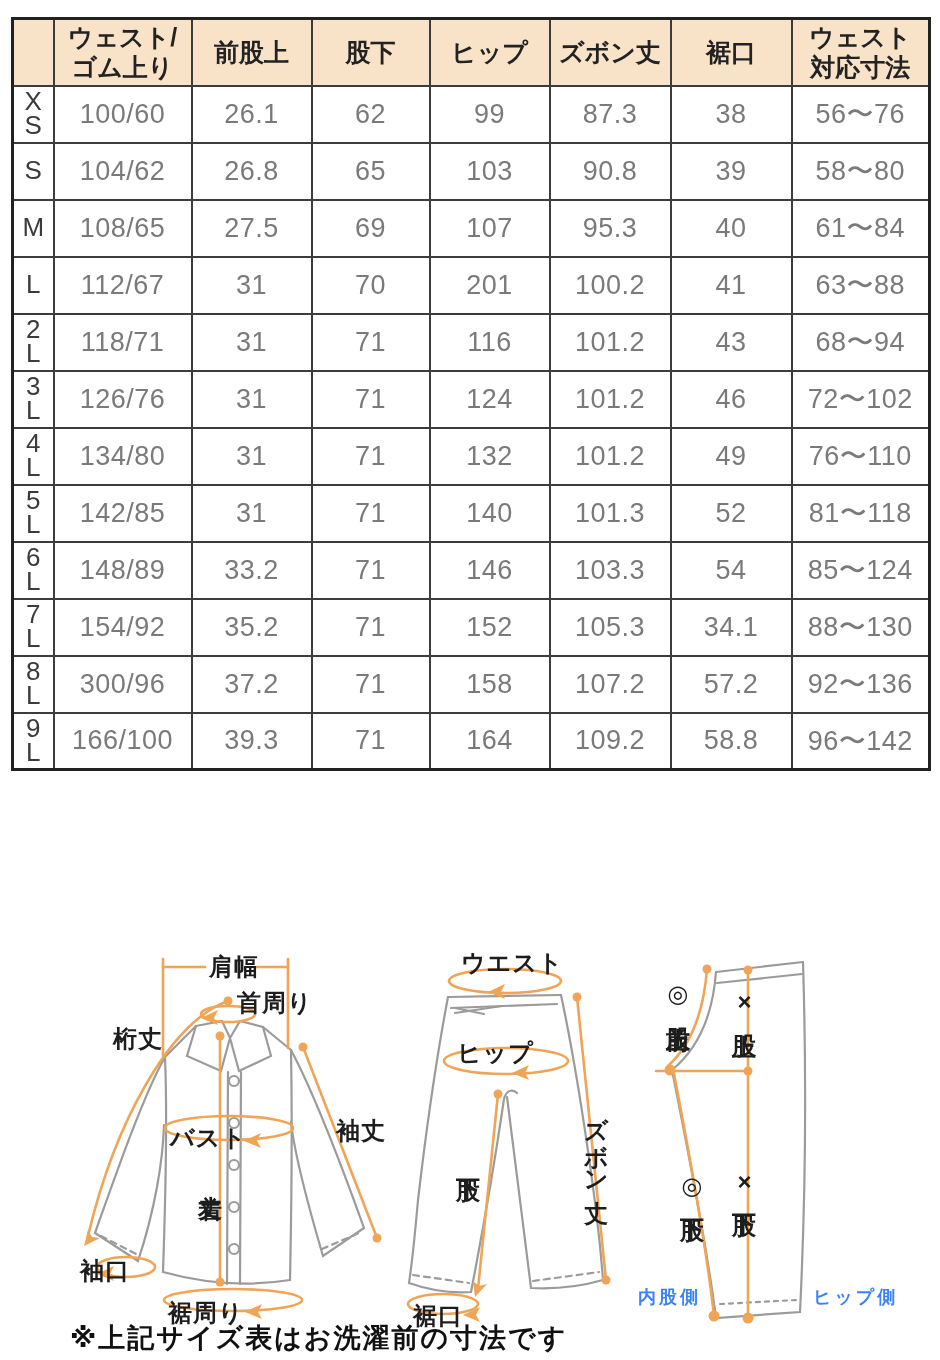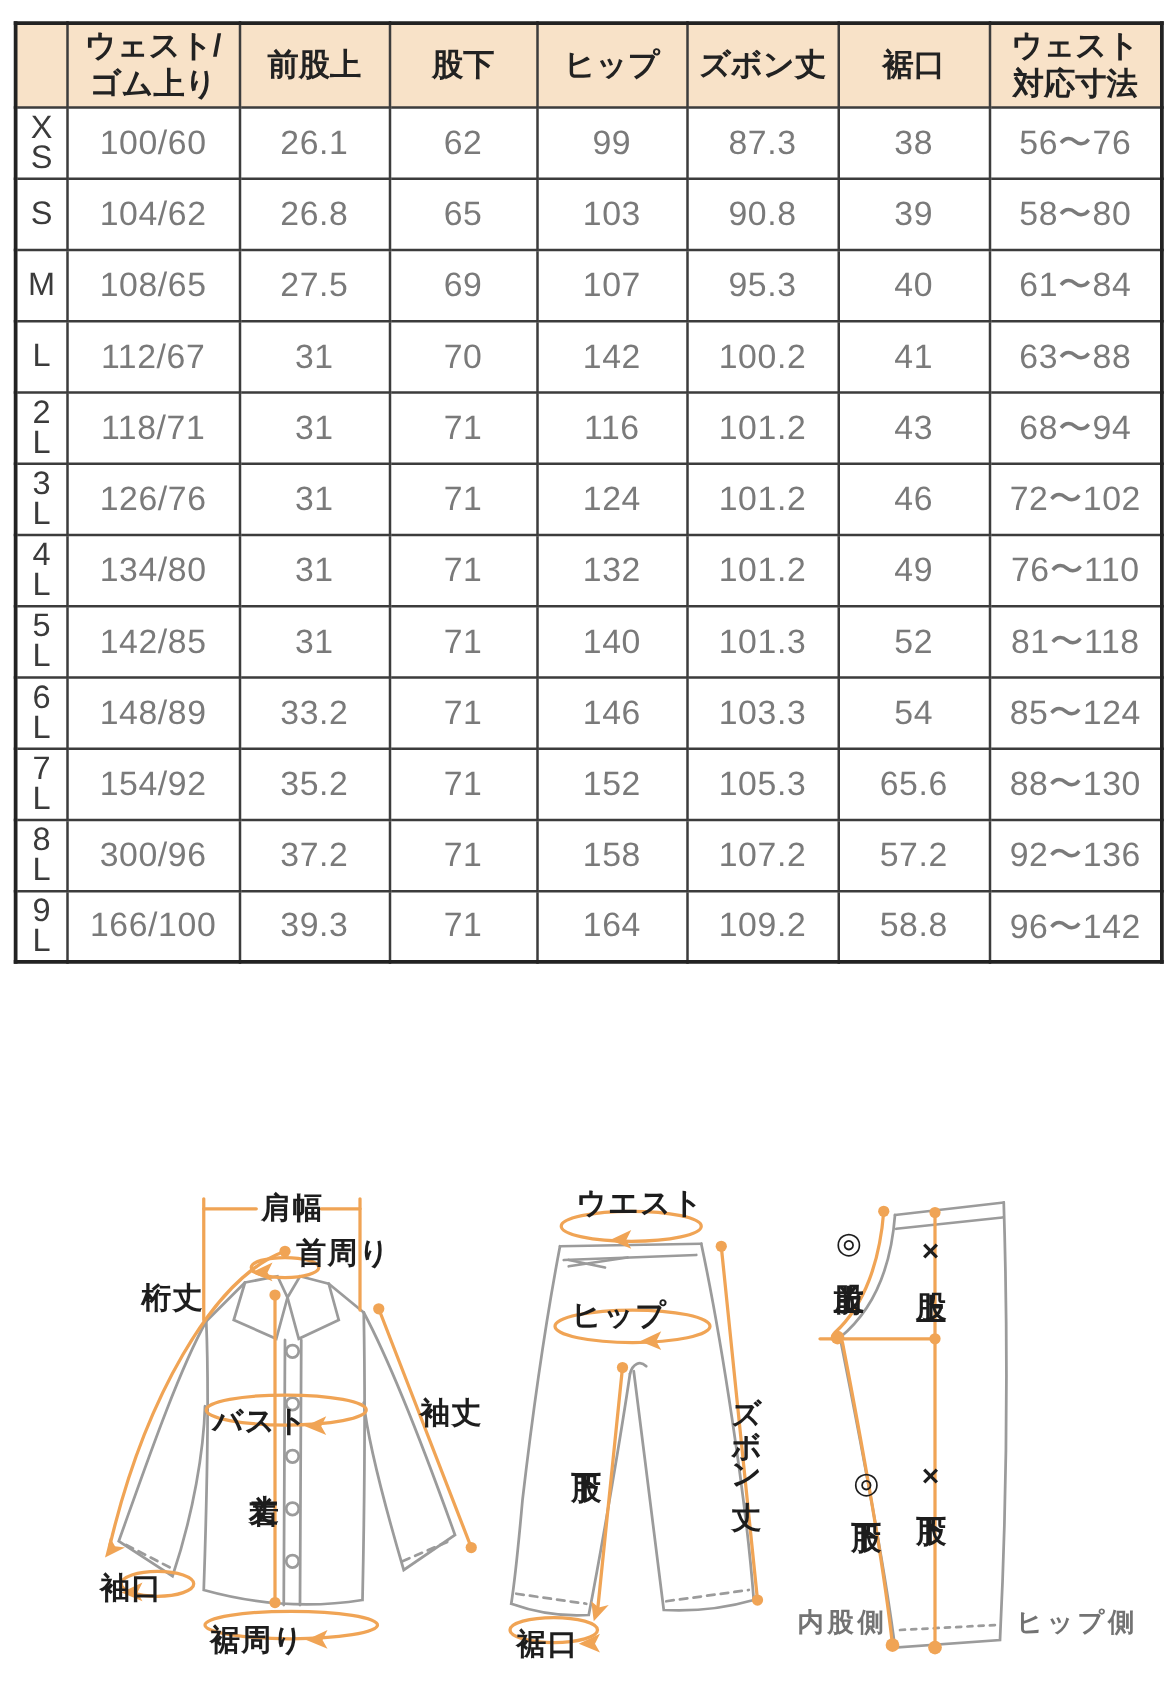--- a/index.html
+++ b/index.html
@@ -16,21 +16,21 @@
         line-height:1.22;white-space:pre-line;letter-spacing:0px;}
   th.corner{background:#f8e2c8;}
   th.size{background:#fff;color:#3b3b3b;font-size:26px;font-weight:400;
         line-height:0.92;white-space:pre-line;}
   td.val{color:#7a7a7a;font-size:27px;font-weight:400;letter-spacing:0.5px;}
 
   
   .lbl{position:absolute;font-weight:700;font-size:24px;color:#1d1d1d;
        white-space:nowrap;letter-spacing:1px;line-height:1;z-index:3;}
   .lbl.v{writing-mode:vertical-rl;text-orientation:upright;letter-spacing:0;line-height:1;}
-  .lbl.gray{color:#737373;font-size:21px;letter-spacing:3px;}
+  .lbl.gray{color:#3b82f6;font-size:18px;letter-spacing:3px;}
   .note{position:absolute;left:70px;top:1320px;font-size:27px;font-weight:700;
         color:#111;letter-spacing:2px;z-index:3;}
   svg.diagram{position:absolute;left:0;top:0;z-index:1;pointer-events:none;}
 </style>
 </head>
 <body>
 
 <div class="page">
 
   <table class="size-table">
@@ -88,21 +88,21 @@
           <td class="val">107</td>
           <td class="val">95.3</td>
           <td class="val">40</td>
           <td class="val">61〜84</td>
         </tr>
       <tr>
           <th class="size">L</th>
           <td class="val">112/67</td>
           <td class="val">31</td>
           <td class="val">70</td>
-          <td class="val">142</td>
+          <td class="val">201</td>
           <td class="val">100.2</td>
           <td class="val">41</td>
           <td class="val">63〜88</td>
         </tr>
       <tr>
           <th class="size">2
 L</th>
           <td class="val">118/71</td>
           <td class="val">31</td>
           <td class="val">71</td>
@@ -156,21 +156,21 @@
           <td class="val">85〜124</td>
         </tr>
       <tr>
           <th class="size">7
 L</th>
           <td class="val">154/92</td>
           <td class="val">35.2</td>
           <td class="val">71</td>
           <td class="val">152</td>
           <td class="val">105.3</td>
-          <td class="val">65.6</td>
+          <td class="val">34.1</td>
           <td class="val">88〜130</td>
         </tr>
       <tr>
           <th class="size">8
 L</th>
           <td class="val">300/96</td>
           <td class="val">37.2</td>
           <td class="val">71</td>
           <td class="val">158</td>
           <td class="val">107.2</td>
@@ -305,13 +305,14 @@
   <div class="lbl v" style="left:456px;top:1160px">股下</div>
   <div class="lbl" style="left:413px;top:1304px">裾口</div>
 
   <div class="lbl v" style="left:666px;top:980px">◎前股上</div>
   <div class="lbl v" style="left:732px;top:988px">×股上</div>
   <div class="lbl v" style="left:680px;top:1172px">◎股下</div>
   <div class="lbl v" style="left:732px;top:1168px">×股下</div>
   <div class="lbl gray" style="left:638px;top:1288px">内股側</div>
   <div class="lbl gray" style="left:813px;top:1288px">ヒップ側</div>
 
+  <div class="note">※上記サイズ表はお洗濯前の寸法です</div>
 </div>
 
 </body></html>

